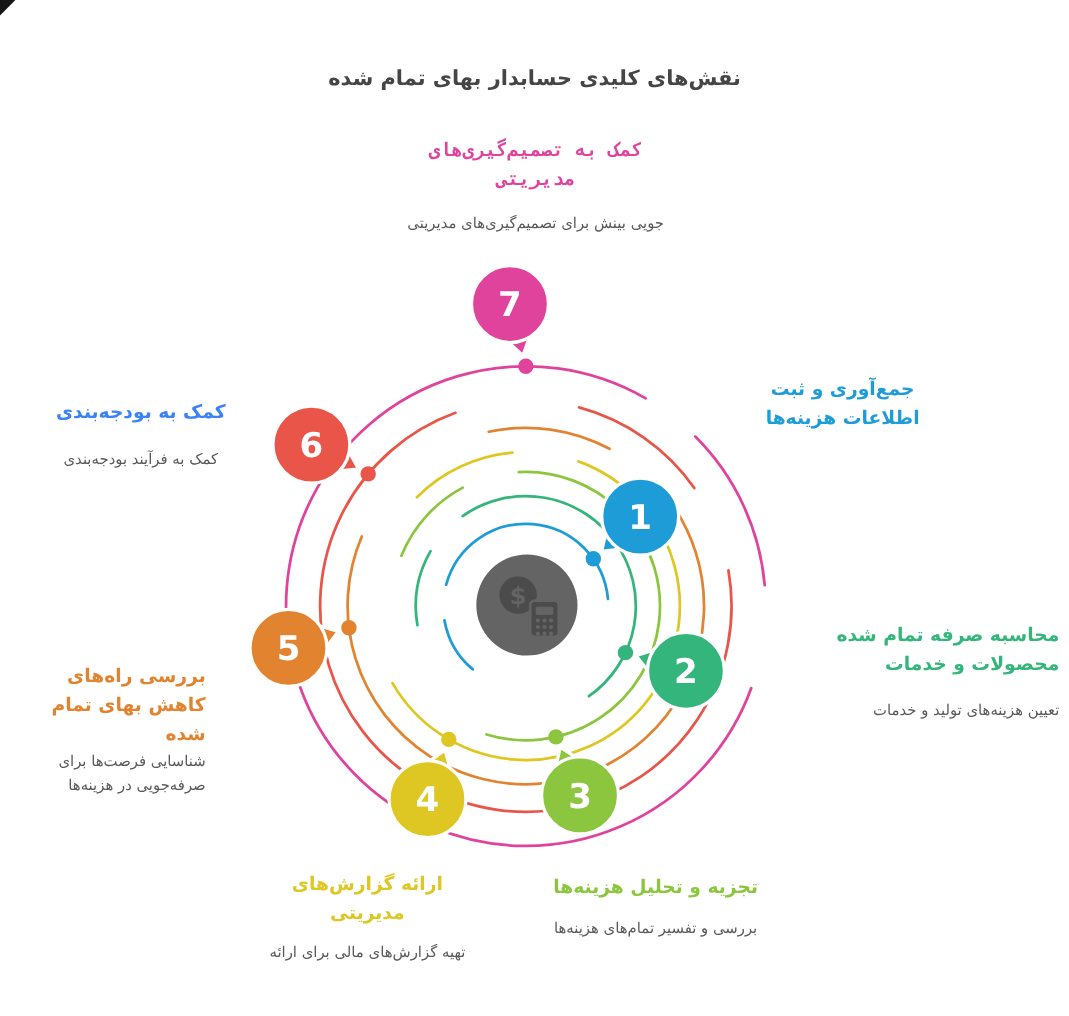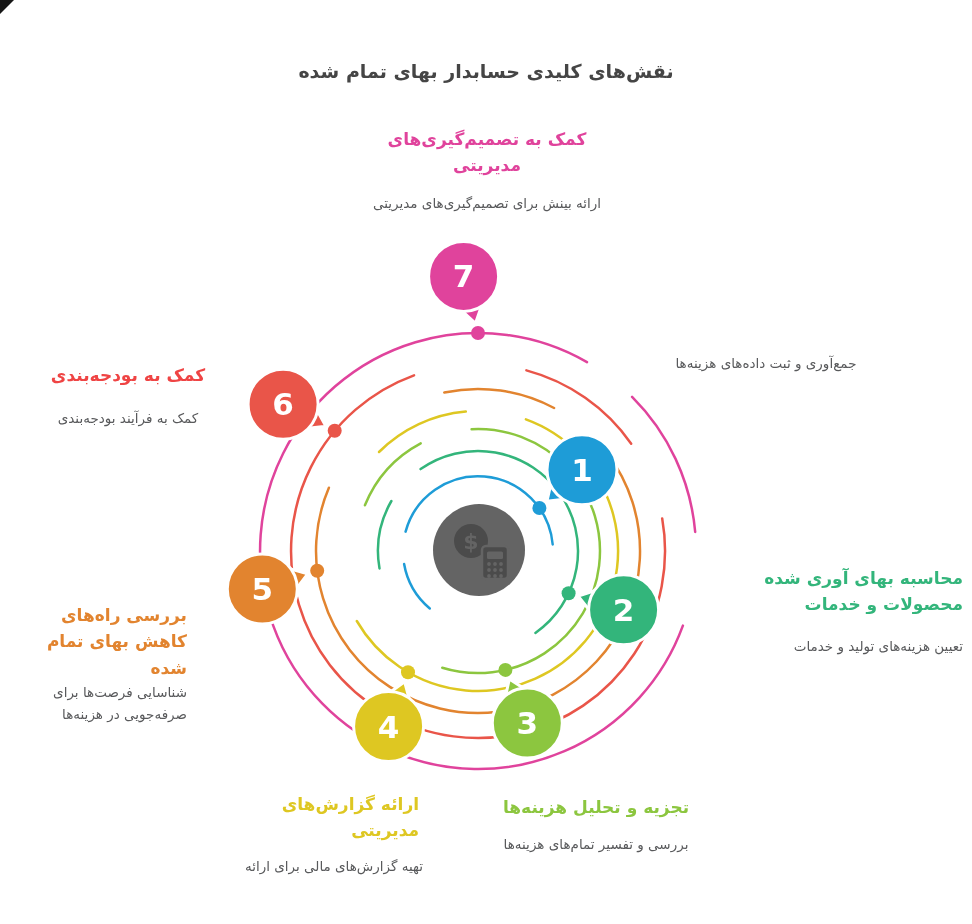--- a/index.html
+++ b/index.html
@@ -34,45 +34,45 @@
   #spiral{position:absolute;left:0;top:0;pointer-events:none;}
 </style>
 </head>
 <body>
 
 <div class="corner"></div>
 
 <div class="title">نقش‌های کلیدی حسابدار بهای تمام شده</div>
 
 <div class="blk m14" id="blk-7">
-  <div class="h" style="color: rgb(224, 67, 156);">کمک به تصمیم‌گیری‌های مدیریتی</div>
-  <div class="d">ارائه بینش برای تصمیم‌گیری‌های مدیریتی</div>
+  <div class="h" style="color: rgb(224, 67, 156); font-family: Liberation Mono, monospace;">کمک به تصمیم‌گیری‌های مدیریتی</div>
+  <div class="d">جویی بینش برای تصمیم‌گیری‌های مدیریتی</div>
 </div>
 
 <div class="blk" id="blk-1">
-  <div class="d">جمع‌آوری و ثبت داده‌های هزینه‌ها</div>
+  <div class="h" style="color: rgb(30, 156, 215);">جمع‌آوری و ثبت اطلاعات هزینه‌ها</div>
 </div>
 
 <div class="blk m18" id="blk-2">
-  <div class="h" style="color: rgb(51, 181, 123);">محاسبه بهای آوری شده محصولات و خدمات</div>
+  <div class="h" style="color: rgb(51, 181, 123);">محاسبه صرفه تمام شده محصولات و خدمات</div>
   <div class="d">تعیین هزینه‌های تولید و خدمات</div>
 </div>
 
 <div class="blk m8" id="blk-6">
-  <div class="h" style="color: #ef4444;">کمک به بودجه‌بندی</div>
+  <div class="h" style="color: #3b82f6;">کمک به بودجه‌بندی</div>
   <div class="d">کمک به فرآیند بودجه‌بندی</div>
 </div>
 
 <div class="blk m10" id="blk-5">
   <div class="h" style="color: rgb(226, 132, 47);">بررسی راه‌های کاهش بهای تمام شده</div>
   <div class="d">شناسایی فرصت‌ها برای صرفه‌جویی در هزینه‌ها</div>
 </div>
 
 <div class="blk" id="blk-4">
-  <div class="h" style="color: rgb(222, 199, 34); text-align: right;">ارائه گزارش‌های مدیریتی</div>
+  <div class="h" style="color: rgb(222, 199, 34);">ارائه گزارش‌های مدیریتی</div>
   <div class="d">تهیه گزارش‌های مالی برای ارائه</div>
 </div>
 
 <div class="blk m14" id="blk-3">
   <div class="h" style="color: rgb(140, 198, 63);">تجزیه و تحلیل هزینه‌ها</div>
   <div class="d">بررسی و تفسیر تمام‌های هزینه‌ها</div>
 </div>
 
 <svg id="spiral" width="972" height="924" viewBox="0 0 972 924">
     <path d="M 552.7 544.5 A 75 75 0 0 0 405.6 531.6" fill="none" stroke="#1E9CD7" stroke-width="2.5" stroke-linecap="round"></path>

